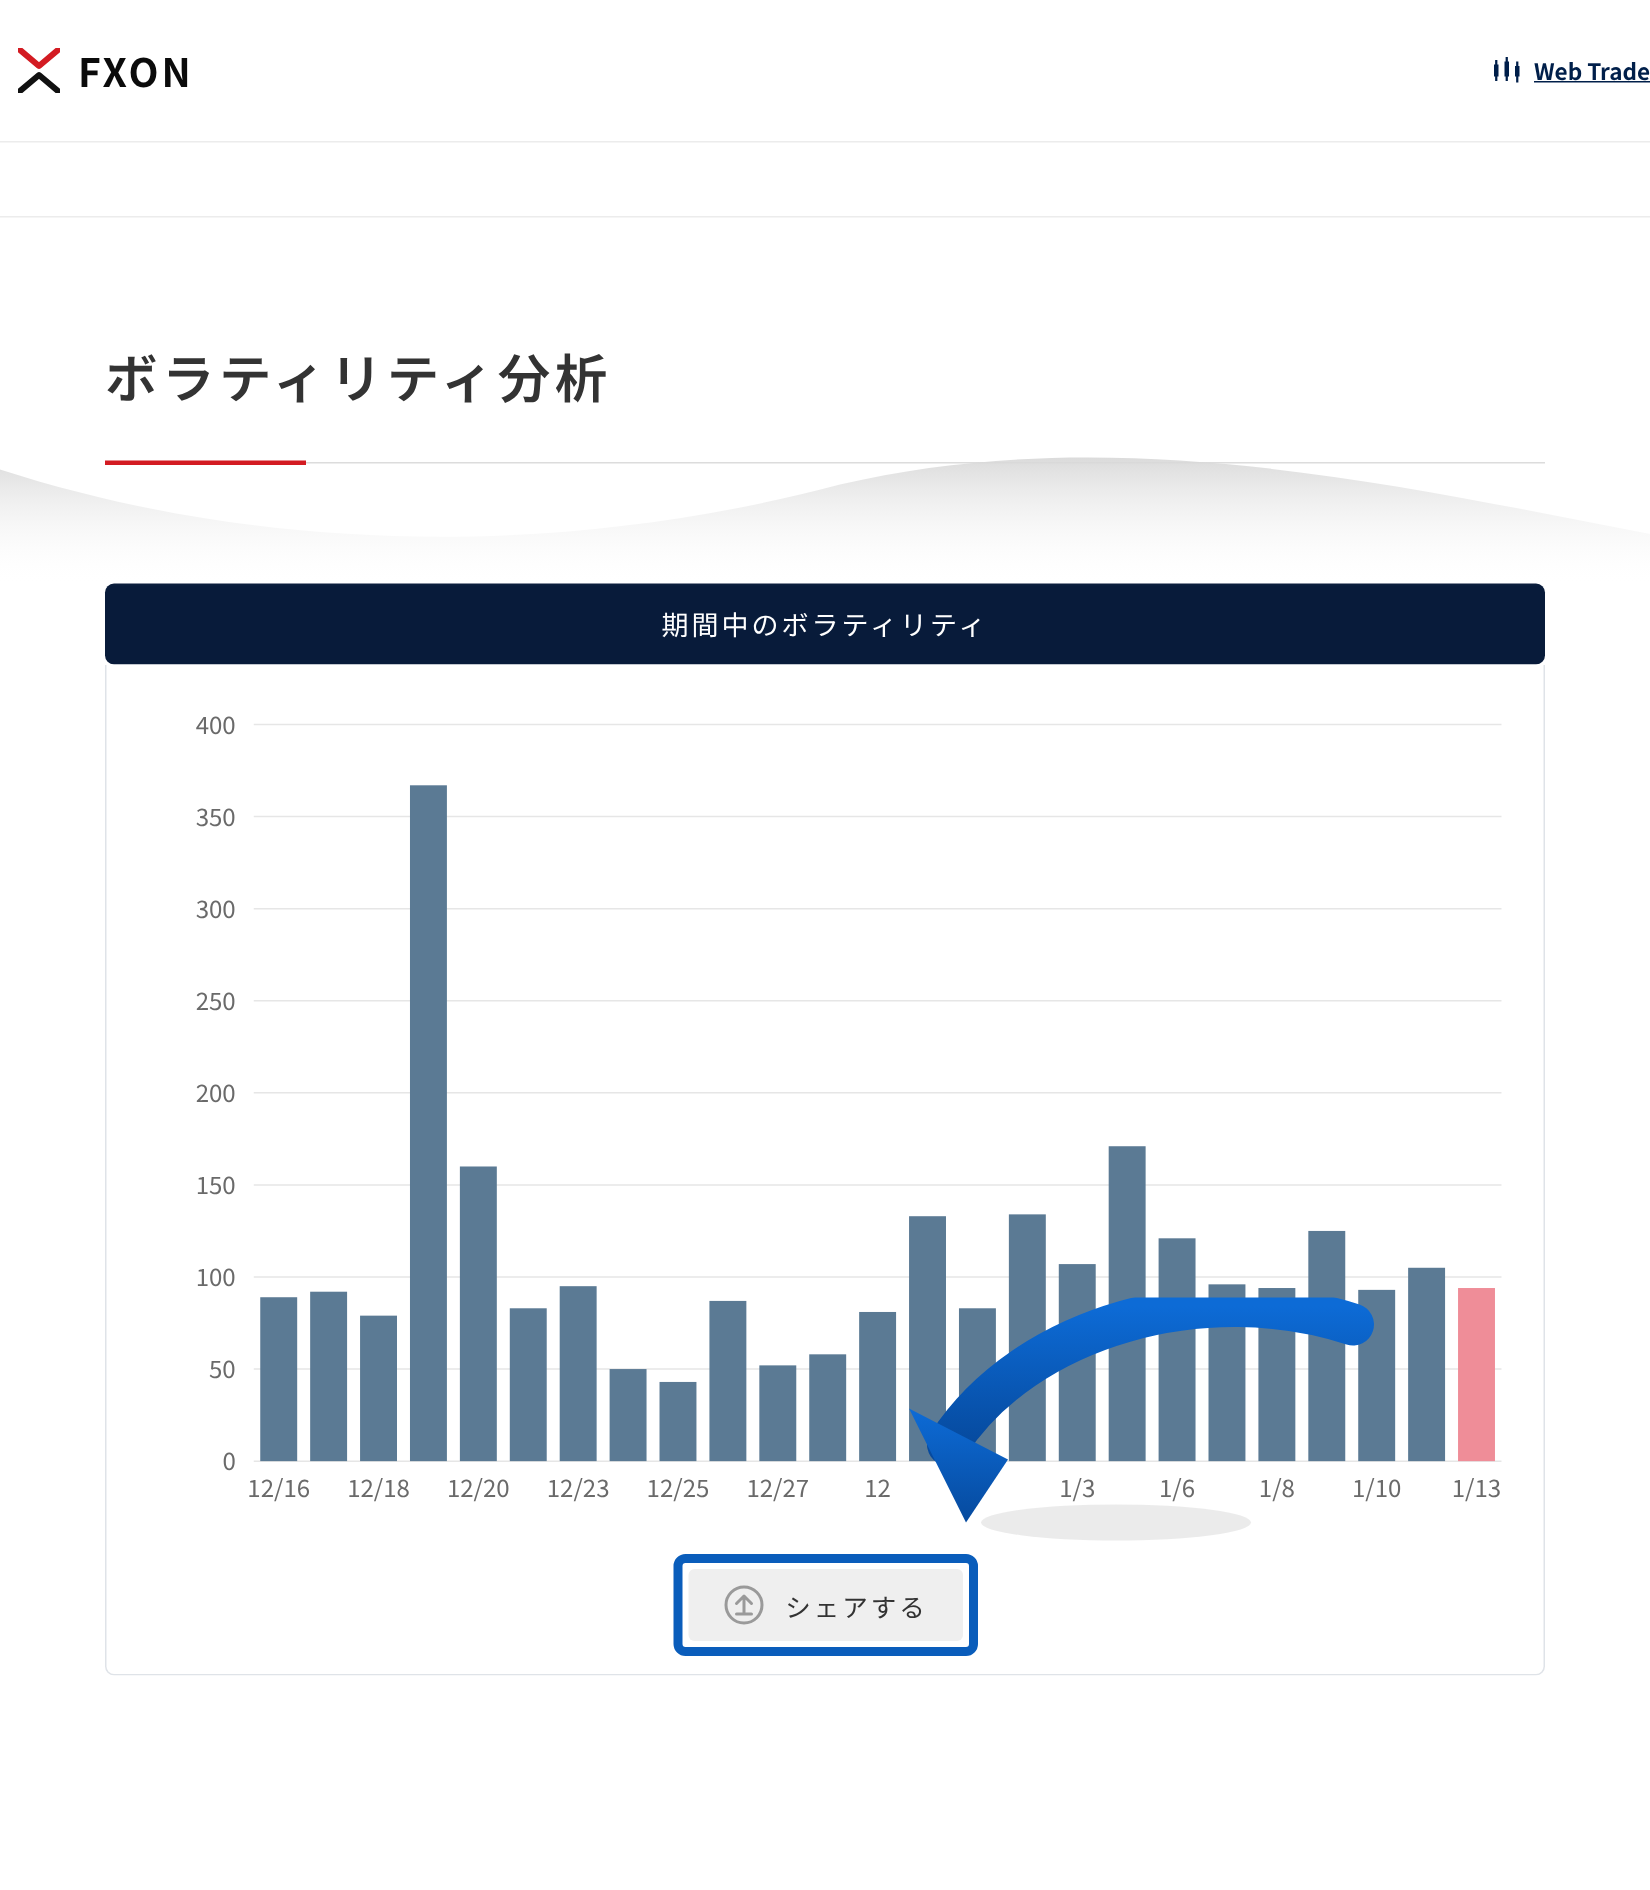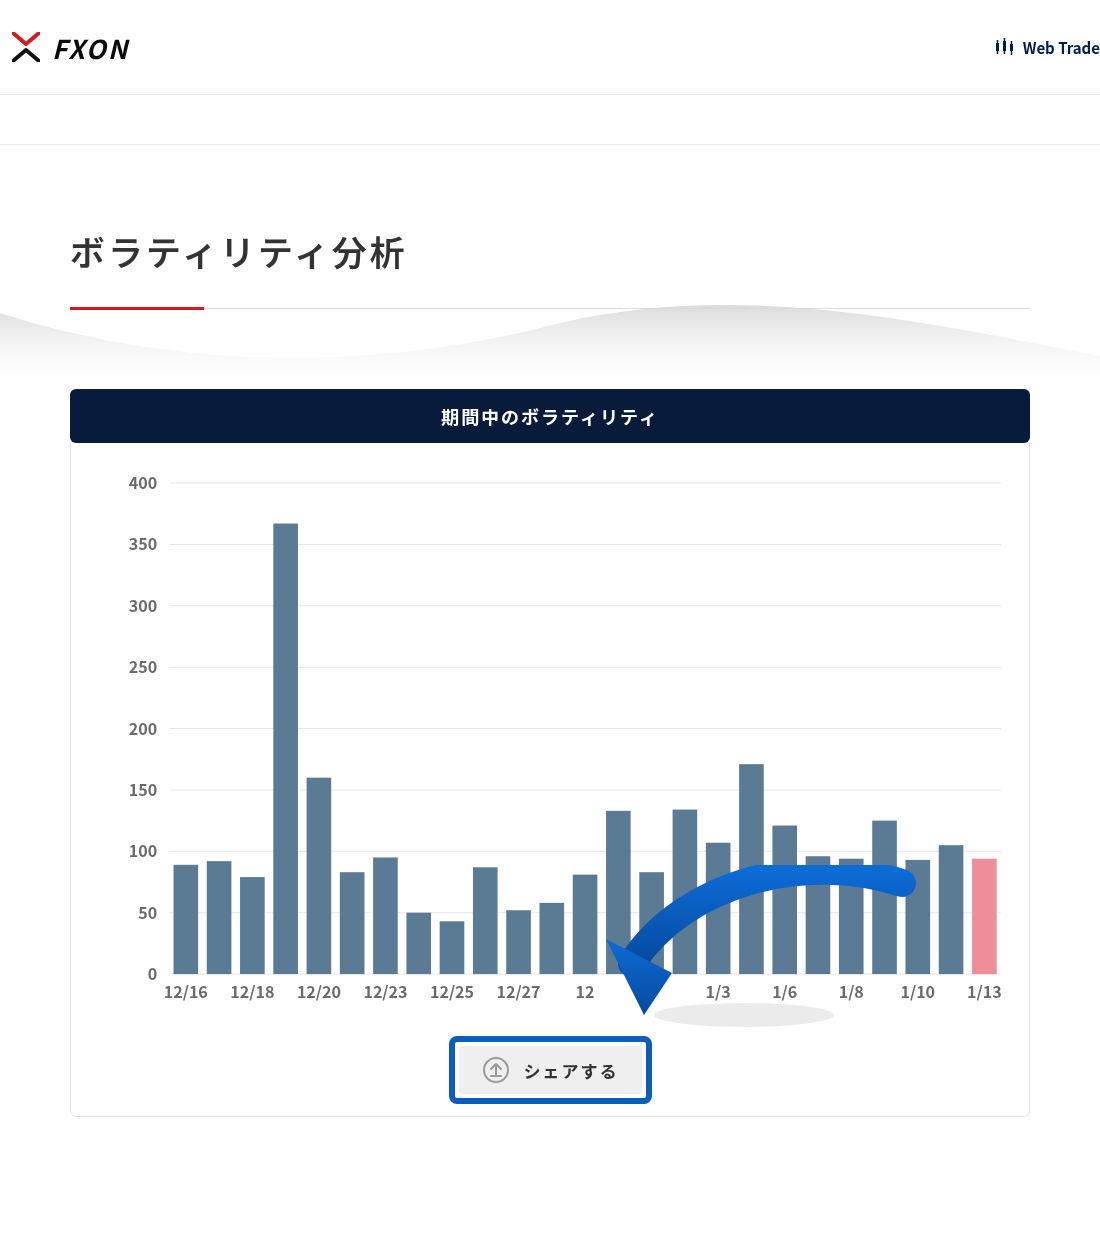--- a/index.html
+++ b/index.html
@@ -26,35 +26,35 @@
       display: flex;
       align-items: center;
       gap: 12px;
     }
     .logo-mark { display: flex; flex-direction: column; }
     .logo-text {
       font-size: 26px;
       font-weight: 700;
       letter-spacing: 2px;
       color: #0b0b0b;
-      font-style: italic;
     }
     .header-right {
       display: flex;
       align-items: center;
       gap: 8px;
       padding-right: 0;
     }
     .web-trade-link {
       color: #001f4a;
       font-weight: 700;
       font-size: 15px;
       display: flex;
       align-items: center;
       gap: 8px;
+      text-decoration: underline;
     }
     .candles-icon {
       display: inline-flex;
     }
 
     
     .subdivider {
       height: 50px;
       border-bottom: 1px solid #ececec;
     }
@@ -93,21 +93,20 @@
       position: absolute;
       top: -8px;
       left: 0;
       width: 100%;
       height: 90px;
     }
 
     
     .panel {
       margin: 0 70px;
-      font-weight: bold;
     }
     .panel-header {
       background: #081b3a;
       color: #ffffff;
       text-align: center;
       padding: 14px;
       font-size: 18px;
       letter-spacing: 2px;
       border-radius: 6px;
     }

